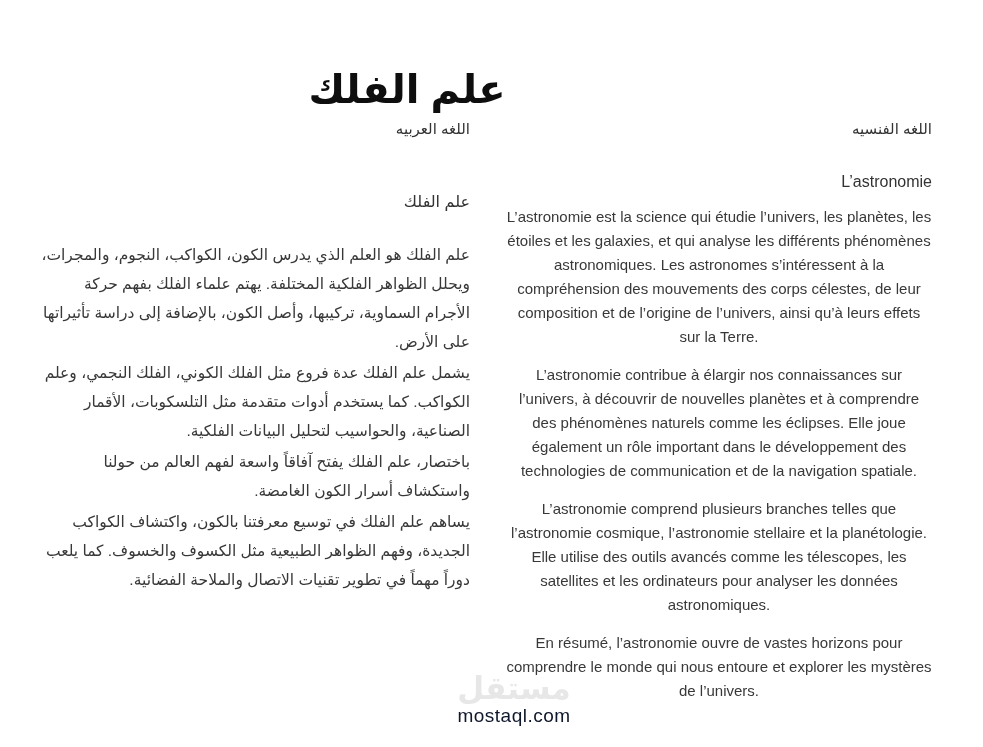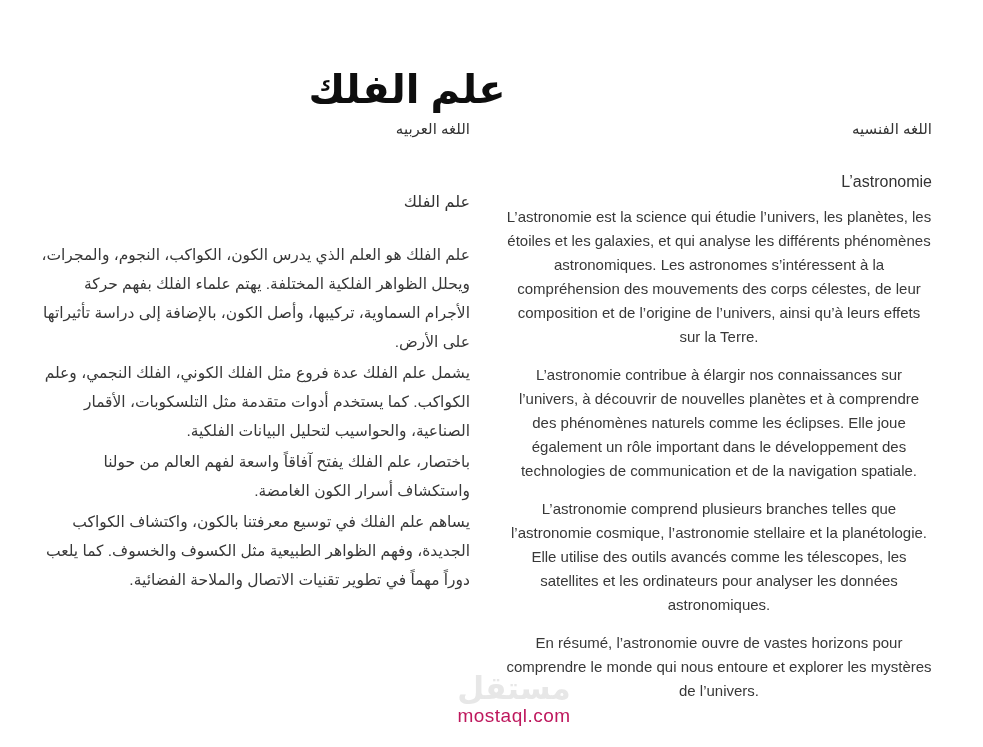--- a/index.html
+++ b/index.html
@@ -109,21 +109,21 @@
   .watermark-logo {
     font-size: 31px;
     line-height: 34px;
     font-weight: bold;
     color: #e7e7e7;
     direction: rtl;
   }
   .watermark-domain {
     font-size: 19px;
     line-height: 20px;
-    color: #be185d;
+    color: #0f172a;
     letter-spacing: 0.5px;
   }
 </style>
 </head>
 <body>
 
 <div class="page">
 
   <div class="title-wrap">
     <h1 class="doc-title">علم الفلك</h1>

